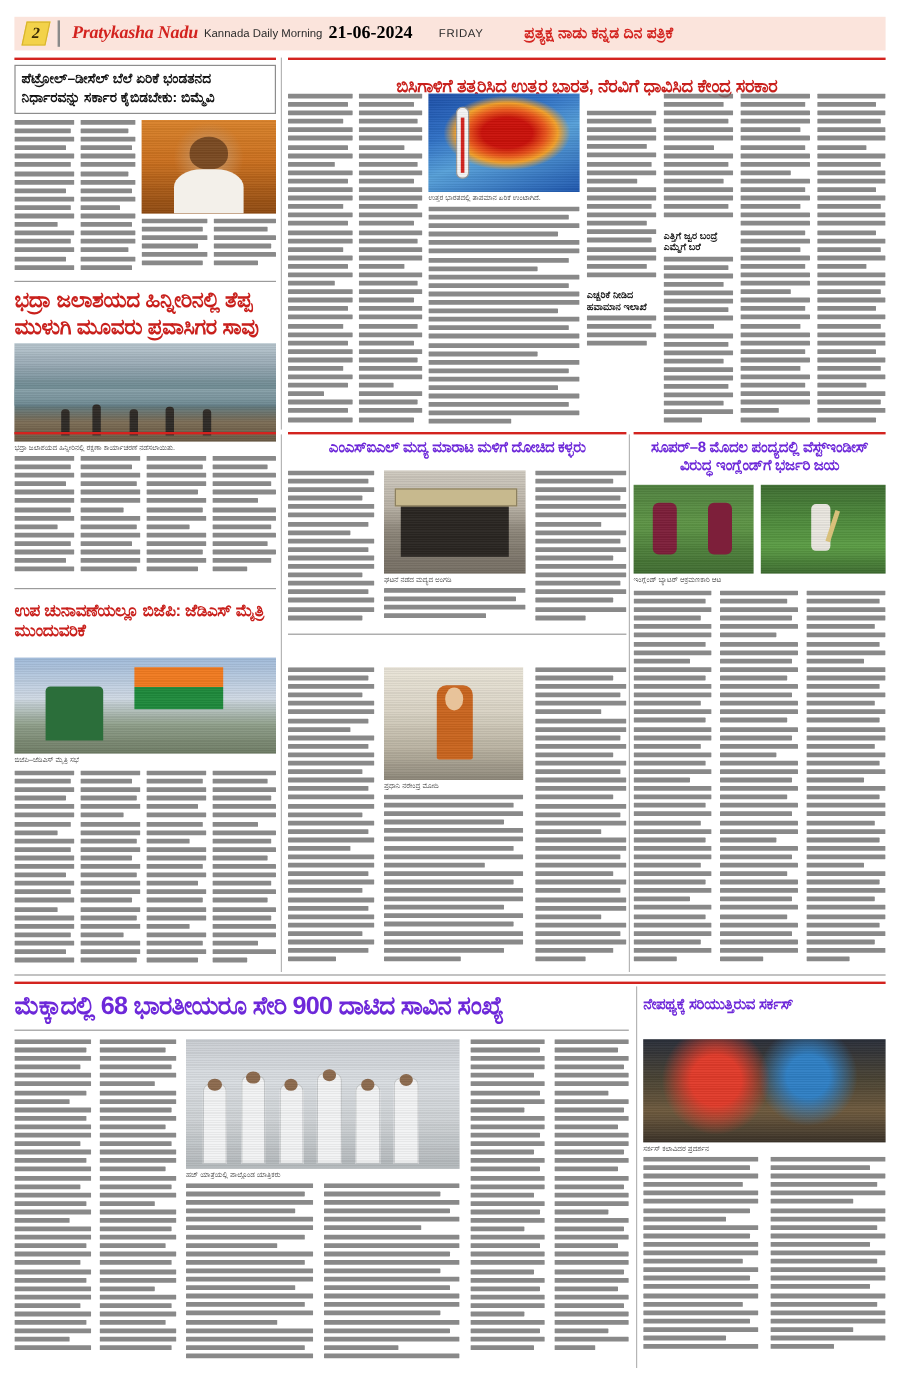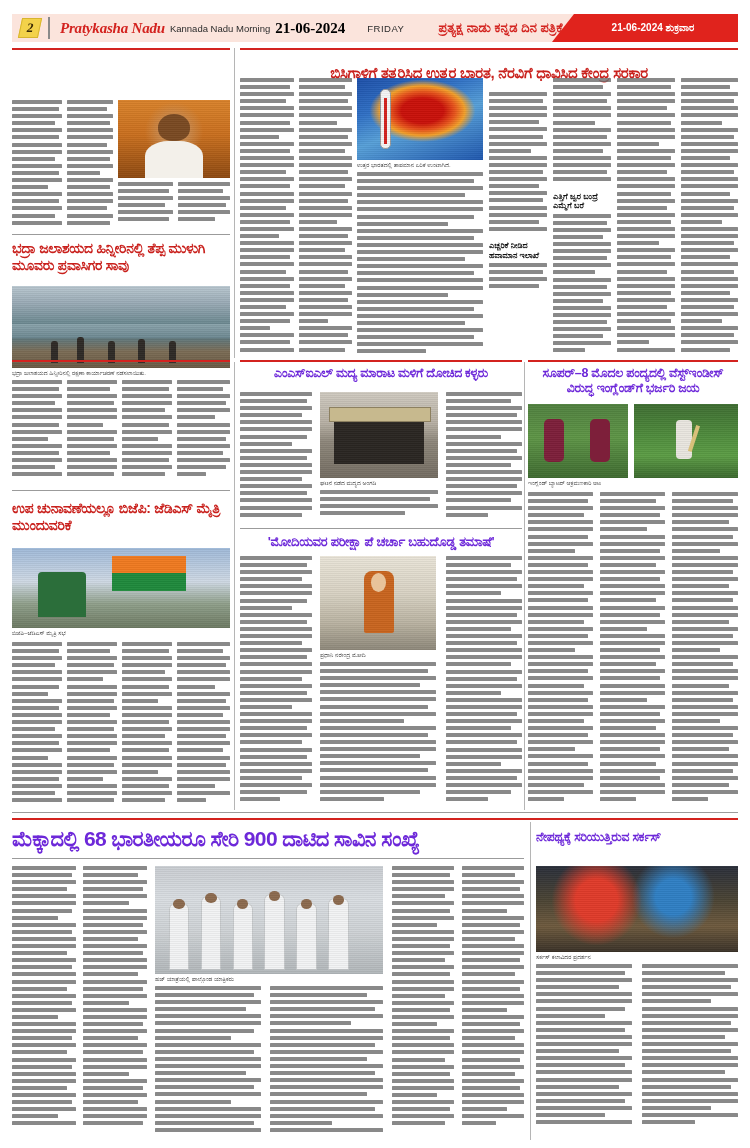--- a/index.html
+++ b/index.html
@@ -290,31 +290,31 @@
 <body>
 
 <div class="page">
 
   <div class="masthead">
     <div class="page-num-box">
       <div class="page-num-diamond">2</div>
     </div>
     <div class="mast-div"></div>
     <div class="mast-title">Pratykasha Nadu</div>
-    <div class="mast-sub">Kannada Nadu Morning</div>
+    <div class="mast-sub">Kannada Daily Morning</div>
     <div class="mast-date">21-06-2024</div>
     <div class="mast-day">FRIDAY</div>
     <div class="mast-kn">ಪ್ರತ್ಯಕ್ಷ ನಾಡು ಕನ್ನಡ ದಿನ ಪತ್ರಿಕೆ</div>
-    <div class="mast-redtab">21-06-2024 ಶುಕ್ರವಾರ</div>
   </div>
 
   <div class="rule-red" style="left:12px;  top:48px; width:218px;"></div>
   <div class="rule-red" style="left:240px; top:48px; width:498px;"></div>
   <div class="vrule" style="left:234px; top:48px; height:310px;"></div>
 
+  <div class="boxed-hl" style="left:12px; top:54px; width:218px;">ಪೆಟ್ರೋಲ್–ಡೀಸೆಲ್ ಬೆಲೆ ಏರಿಕೆ ಭಂಡತನದ ನಿರ್ಧಾರವನ್ನು ಸರ್ಕಾರ ಕೈಬಿಡಬೇಕು: ಬಿಮ್ಮೆವಿ</div>
 
   <div class="photo ph-politician" style="left:118px; top:100px; width:112px; height:78px;">
     <div class="photo-noise"></div>
   </div>
 
   <div class="col" style="left:12px; top:100px; width:50px; height:128px;">
     <div class="ln s1"></div>
       <div class="ln s2"></div>
       <div class="ln s1"></div>
       <div class="ln s3"></div>
@@ -645,21 +645,21 @@
       <div class="ln s1"></div>
     <div class="ln s2"></div>
       <div class="ln s1"></div>
       <div class="ln s4"></div>
       <div class="ln s1"></div>
     <div class="ln s2"></div>
       <div class="ln s1"></div>
       <div class="ln s3"></div>
   </div>
 
-  <div class="hl" style="left:12px; top:240px; width:218px; font-size:14px;">ಭದ್ರಾ ಜಲಾಶಯದ ಹಿನ್ನೀರಿನಲ್ಲಿ ತೆಪ್ಪ ಮುಳುಗಿ ಮೂವರು ಪ್ರವಾಸಿಗರ ಸಾವು</div>
+  <div class="hl" style="left:12px; top:240px; width:218px; font-size:18px;">ಭದ್ರಾ ಜಲಾಶಯದ ಹಿನ್ನೀರಿನಲ್ಲಿ ತೆಪ್ಪ ಮುಳುಗಿ ಮೂವರು ಪ್ರವಾಸಿಗರ ಸಾವು</div>
 
   <div class="photo ph-river" style="left:12px; top:286px; width:218px; height:82px;">
     <div class="fig" style="left:18%;"></div>
     <div class="fig" style="left:30%; height:26px;"></div>
     <div class="fig" style="left:44%;"></div>
     <div class="fig" style="left:58%; height:24px;"></div>
     <div class="fig" style="left:72%;"></div>
     <div class="photo-noise"></div>
   </div>
   <div class="cap" style="left:12px; top:370px; width:218px;">ಭದ್ರಾ ಜಲಾಶಯದ ಹಿನ್ನೀರಿನಲ್ಲಿ ರಕ್ಷಣಾ ಕಾರ್ಯಾಚರಣೆ ನಡೆಸಲಾಯಿತು.</div>
@@ -1043,21 +1043,20 @@
       <div class="ln s3"></div>
     <div class="ln s1"></div>
       <div class="ln s2"></div>
       <div class="ln s1"></div>
       <div class="ln s1"></div>
     <div class="ln s4"></div>
       <div class="ln s1"></div>
       <div class="ln s5"></div>
   </div>
 
-  <div class="hl-black" style="left:240px; top:534px; width:282px; font-size:13px; text-align:center;">'ಮೋದಿಯವರ ಪರೀಕ್ಷಾ ಪೆ ಚರ್ಚಾ ಬಹುದೊಡ್ಡ ತಮಾಷೆ'</div>
 
   <div class="photo ph-modi" style="left:320px; top:556px; width:116px; height:94px;">
     <div class="photo-noise"></div>
   </div>
   <div class="cap" style="left:320px; top:652px; width:116px;">ಪ್ರಧಾನಿ ನರೇಂದ್ರ ಮೋದಿ</div>
 
   <div class="col" style="left:240px; top:556px; width:72px; height:248px;">
     <div class="ln s1"></div>
       <div class="ln s2"></div>
       <div class="ln s1"></div>

